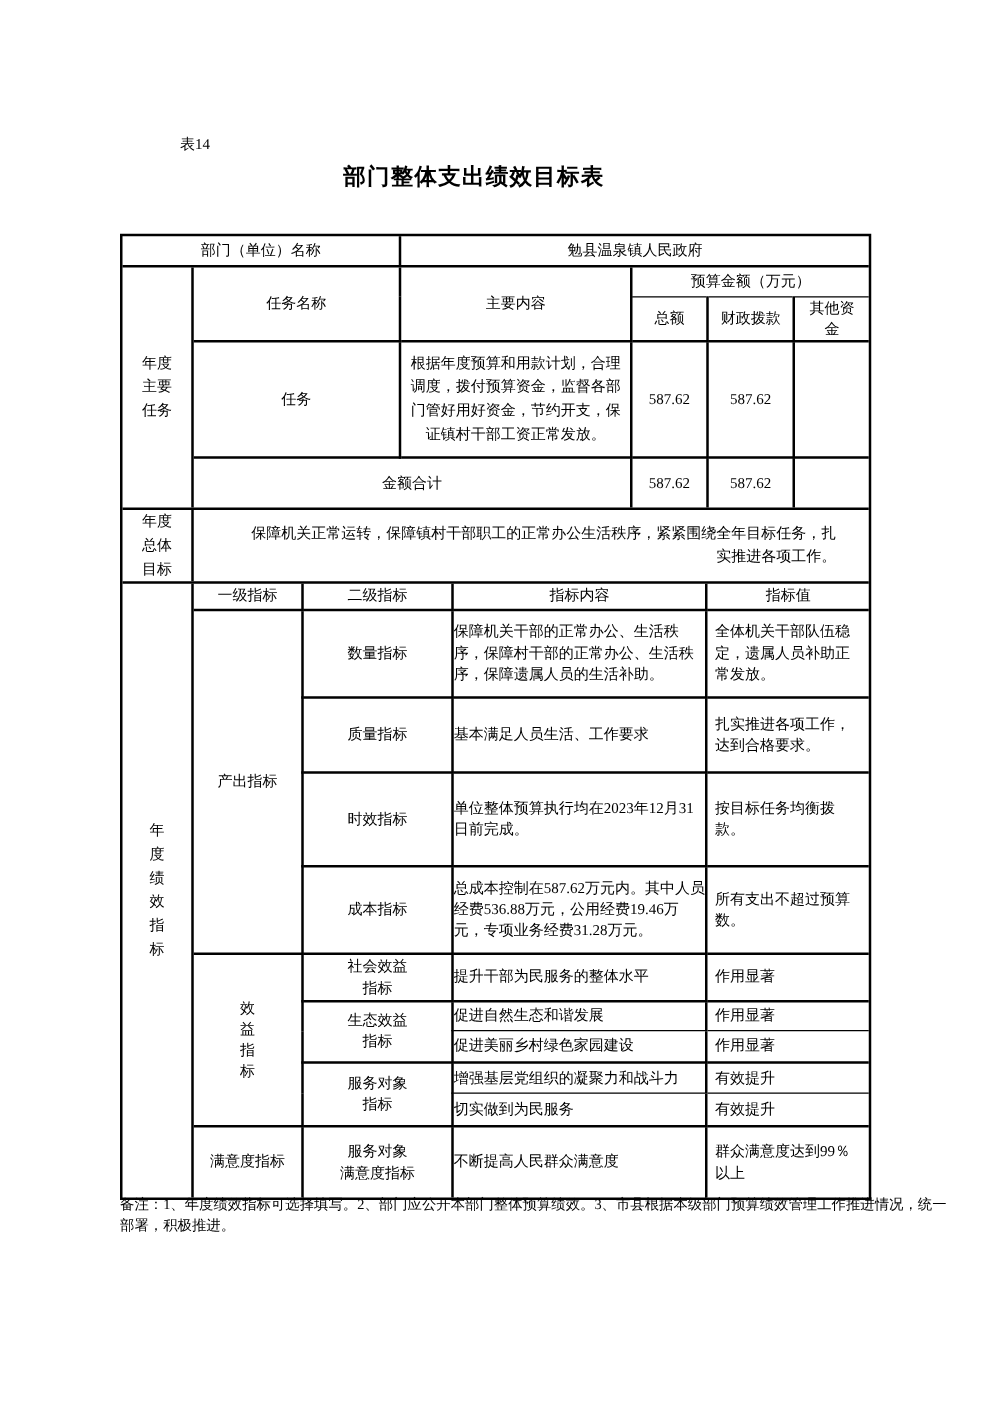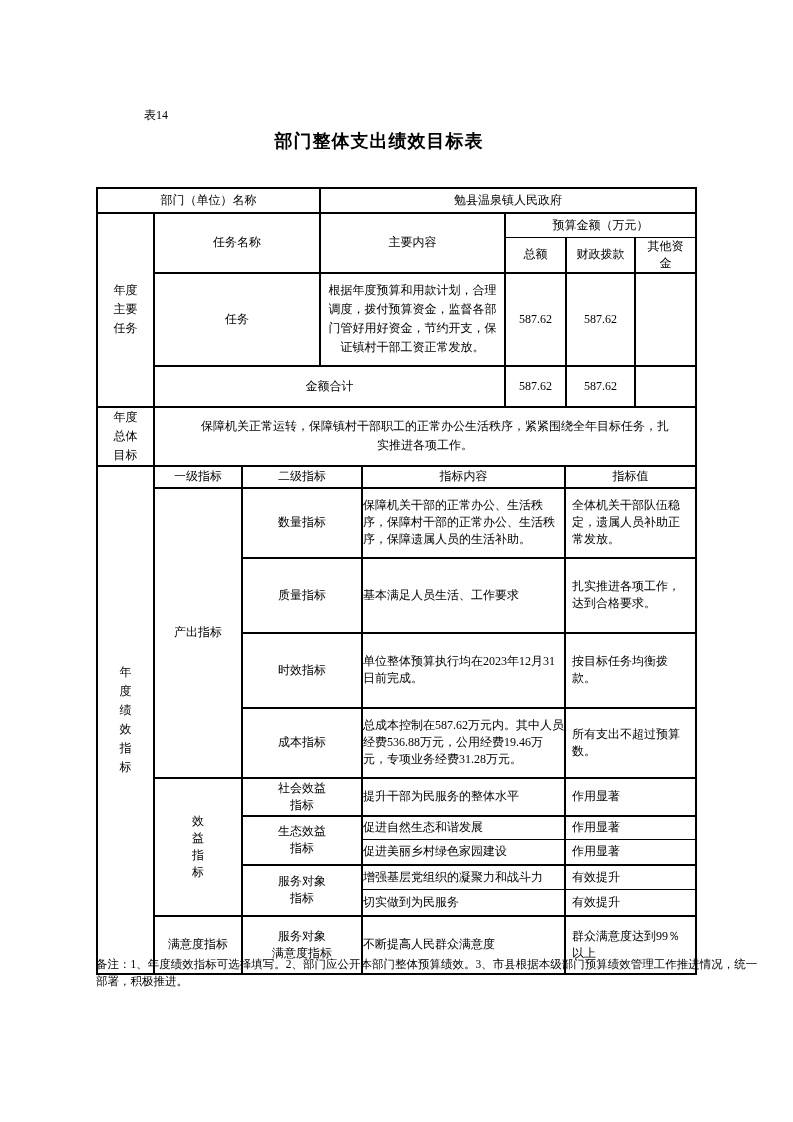--- a/index.html
+++ b/index.html
@@ -29,21 +29,21 @@
   td.thinB { border-bottom-width:1px;margin-top:21px; }
   td.thinT { border-top-width:1px; }
   td.ctr { text-align:center; }
   td.pre { white-space:pre-line; }
   td.taskc { text-align:center; padding:0 7px; line-height:19px; }
   td.cont { text-align:left; padding:0 0; }
   td.val  { text-align:left; padding:0 6px; }
   td.num  { text-align:center; }
 
   .goalcell { flex:1; display:flex; align-items:center; font-size:12px; line-height:19px; }
-  .goalcell .inner { width:100%; padding:0 26px; text-indent:20px; text-align:center; }
+  .goalcell .inner { width:100%; padding:0 26px; text-indent:20px; text-align:right; }
 
   .footnote { position:absolute; left:96px; top:956px; width:700px;
               font-size:11.5px; line-height:17px; text-align:left; }
 </style>
 </head>
 <body>
 
 <div class="page">
 
   <div class="tbl-label">表14</div>
@@ -135,21 +135,21 @@
           <td class="ctr">二级指标</td>
           <td class="ctr">指标内容</td>
           <td class="ctr">指标值</td>
         </tr>
         <tr style="height:70px">
           <td class="noL ctr" rowspan="4">产出指标</td>
           <td class="ctr">数量指标</td>
           <td class="cont">保障机关干部的正常办公、生活秩序，保障村干部的正常办公、生活秩序，保障遗属人员的生活补助。</td>
           <td class="val">全体机关干部队伍稳定，遗属人员补助正常发放。</td>
         </tr>
-        <tr style="height:75px">
+        <tr style="height:60px">
           <td class="ctr">质量指标</td>
           <td class="cont">基本满足人员生活、工作要求</td>
           <td class="val">扎实推进各项工作，达到合格要求。</td>
         </tr>
         <tr style="height:75px">
           <td class="ctr">时效指标</td>
           <td class="cont">单位整体预算执行均在2023年12月31日前完成。</td>
           <td class="val">按目标任务均衡拨款。</td>
         </tr>
         <tr style="height:70px">

